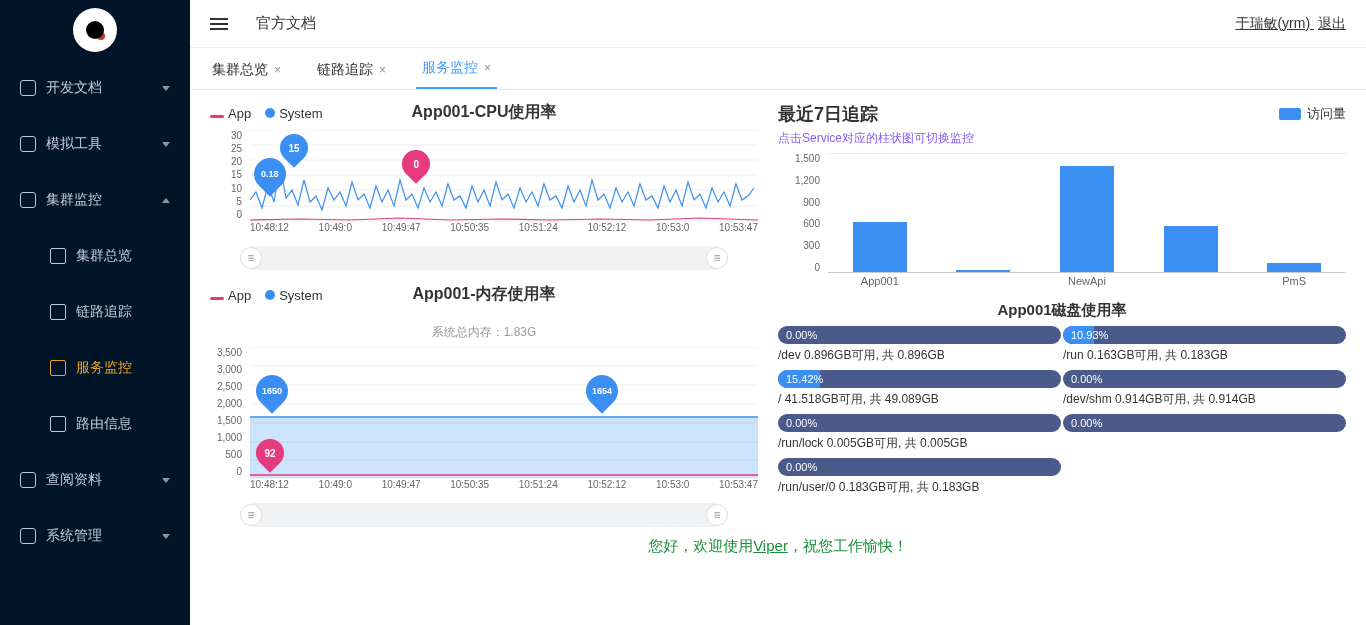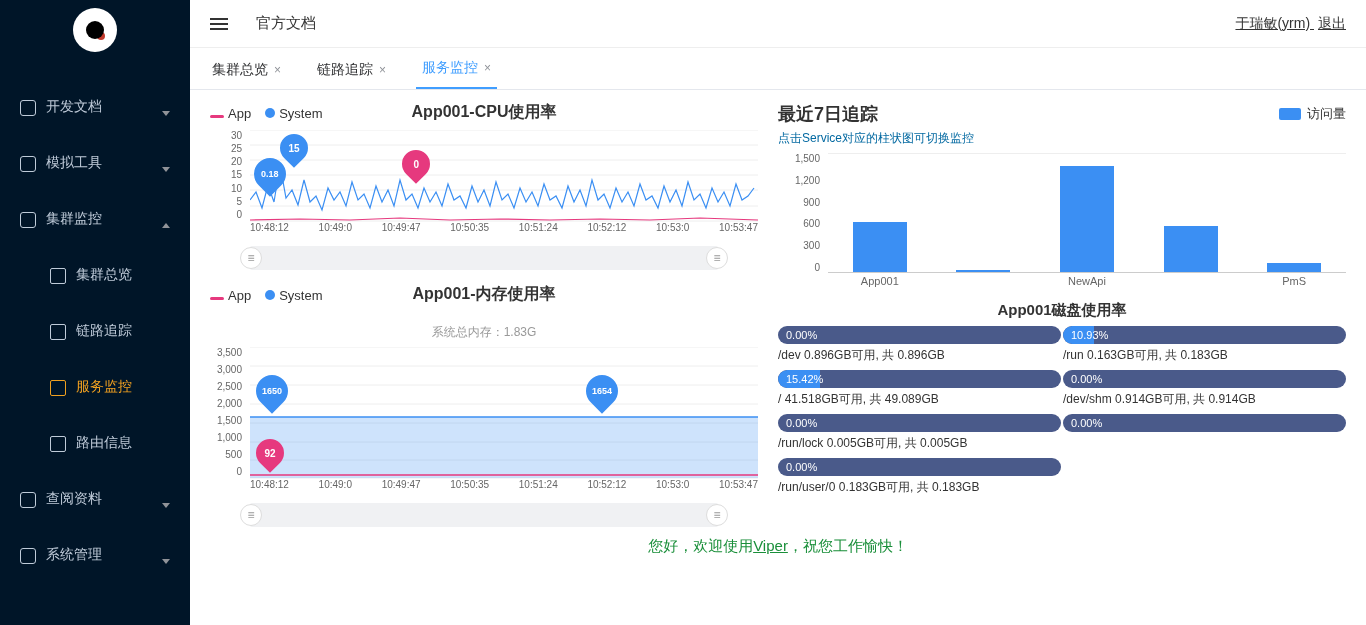--- a/index.html
+++ b/index.html
@@ -6,21 +6,21 @@
 body{width:1366px;height:625px;overflow:hidden;background:#fff;color:#333}
 
 .app{display:flex;height:625px}
 
 
 .sidebar{width:190px;background:#001528;color:#bfcbd9;display:flex;flex-direction:column;flex-shrink:0}
 .logo-slot{height:60px;display:flex;align-items:center;justify-content:center}
 .logo{width:44px;height:44px;border-radius:50%;background:#fff;display:flex;align-items:center;justify-content:center;position:relative}
 .logo::after{content:"";width:18px;height:18px;border-radius:50%;background:#000;box-shadow:6px 6px 0 -5px #c0392b}
 .nav{flex:1;overflow:auto;font-size:14px}
-.nav-item{display:flex;align-items:flex-end;padding:0 20px;height:56px;cursor:pointer;position:relative}
+.nav-item{display:flex;align-items:center;padding:0 20px;height:56px;cursor:pointer;position:relative}
 .nav-item.child{padding-left:50px}
 .nav-item.active{color:#f0a020}
 .nav-item .ico{width:16px;height:16px;margin-right:10px;border:1.5px solid currentColor;border-radius:3px;display:inline-block;flex-shrink:0}
 .nav-item .ico.mon{border-radius:2px}
 .nav-item .chev{margin-left:auto;width:0;height:0;border-left:4px solid transparent;border-right:4px solid transparent;border-top:5px solid #909399}
 .nav-item .chev.up{transform:rotate(180deg)}
 
 
 .main{flex:1;display:flex;flex-direction:column;min-width:0}
 .topbar{height:48px;border-bottom:1px solid #eee;display:flex;align-items:center;padding:0 20px}
@@ -63,21 +63,21 @@
 .zoom{height:24px;background:#f0f1f3;margin:6px 40px 0 40px;border-radius:2px;position:relative}
 .zoom .h{width:22px;height:22px;border-radius:50%;background:#fff;border:1px solid #ddd;position:absolute;top:1px;display:flex;align-items:center;justify-content:center;font-size:12px;color:#999;cursor:pointer}
 .zoom .h.l{left:-10px}
 .zoom .h.r{right:-10px}
 
 
 .rt-head{display:flex;align-items:center}
 .rt-head h3{font-size:18px;font-weight:700}
 .rt-head .lg{margin-left:auto;display:flex;align-items:center;gap:6px;font-size:13px}
 .lg-box{width:22px;height:12px;background:#3b8ff3;border-radius:2px}
-.rt-sub{font-size:12px;color:#0369a1;margin-top:4px}
+.rt-sub{font-size:12px;color:#8b5cf6;margin-top:4px}
 
 .barchart{height:140px;margin-top:6px;position:relative}
 .by{position:absolute;left:0;top:0;bottom:20px;width:46px;display:flex;flex-direction:column;justify-content:space-between;text-align:right;font-size:10px;color:#666}
 .by span{padding-right:4px}
 .barea{position:absolute;left:50px;right:0;top:0;bottom:20px;display:flex;align-items:flex-end;border-top:1px solid #eee;border-bottom:1px solid #ccc}
 .bcol{flex:1;display:flex;justify-content:center;align-items:flex-end;height:100%}
 .bcol .bar{width:54px;background:#3b8ff3}
 .bx{position:absolute;left:50px;right:0;bottom:0;height:18px;display:flex;font-size:11px;color:#666}
 .bx div{flex:1;text-align:center}
 

